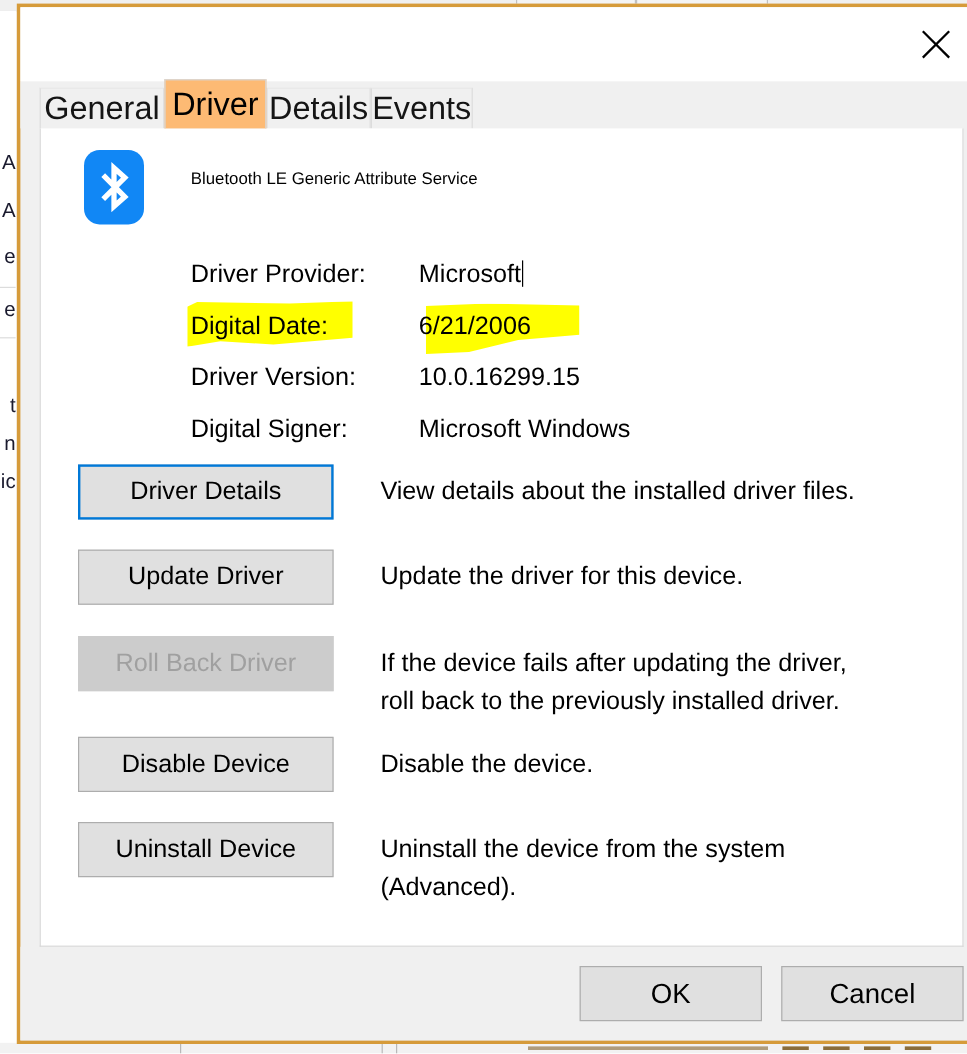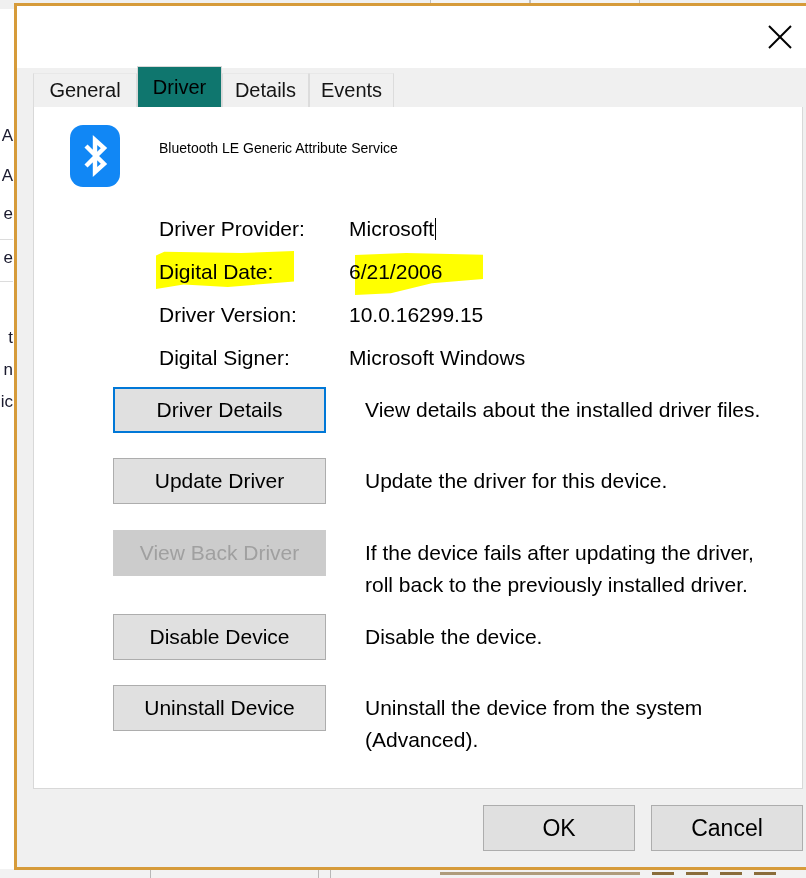--- a/index.html
+++ b/index.html
@@ -135,28 +135,28 @@
     bottom: 0;
     height: 34px;
     background: #f0f0f0;
     border-left: 1px solid #dcdcdc;
     border-right: 1px solid #dcdcdc;
     border-top: 1px solid #e8e8e8;
     display: flex;
     align-items: center;
     justify-content: center;
     box-sizing: border-box;
-    font-size: 20px;
+    font-size: 27px;
     color: #151515;
     cursor: pointer;
     white-space: nowrap;
   }
   .tab.active {
     height: 41px;
-    background: #0f766e;
+    background: #fdba74;
     border-left: 1px solid #d8d8d8;
     border-right: 1px solid #d8d8d8;
     border-top: 1px solid #d8d8d8;
     border-bottom: none;
     z-index: 4;
     color: #000;
   }
 
   
   .pane {
@@ -250,21 +250,20 @@
     height: 42px;
     clip-path: polygon(0% 5%, 40% 0%, 100% 4%, 100% 62%, 60% 72%, 28% 96%, 0% 100%);
   }
 
   
   .actions {
     position: absolute;
     left: 0;
     top: 280px;
     right: 0;
-    padding-left: 48px;
   }
   .arow {
     position: relative;
     display: flex;
     align-items: flex-start;
   }
   .btn {
     width: 213px;
     height: 46px;
     background: #e0e0e0;
@@ -428,21 +427,21 @@
         <div class="btn focused">Driver Details</div>
         <div class="adesc">View details about the installed driver files.</div>
       </div>
 
       <div class="arow" style="margin-bottom:26px;">
         <div class="btn">Update Driver</div>
         <div class="adesc">Update the driver for this device.</div>
       </div>
 
       <div class="arow" style="margin-bottom:13px;">
-        <div class="btn disabled">View Back Driver</div>
+        <div class="btn disabled">Roll Back Driver</div>
         <div class="adesc">If the device fails after updating the driver, roll back to the previously installed driver.</div>
       </div>
 
       <div class="arow" style="margin-bottom:25px;">
         <div class="btn">Disable Device</div>
         <div class="adesc">Disable the device.</div>
       </div>
 
       <div class="arow">
         <div class="btn">Uninstall Device</div>

